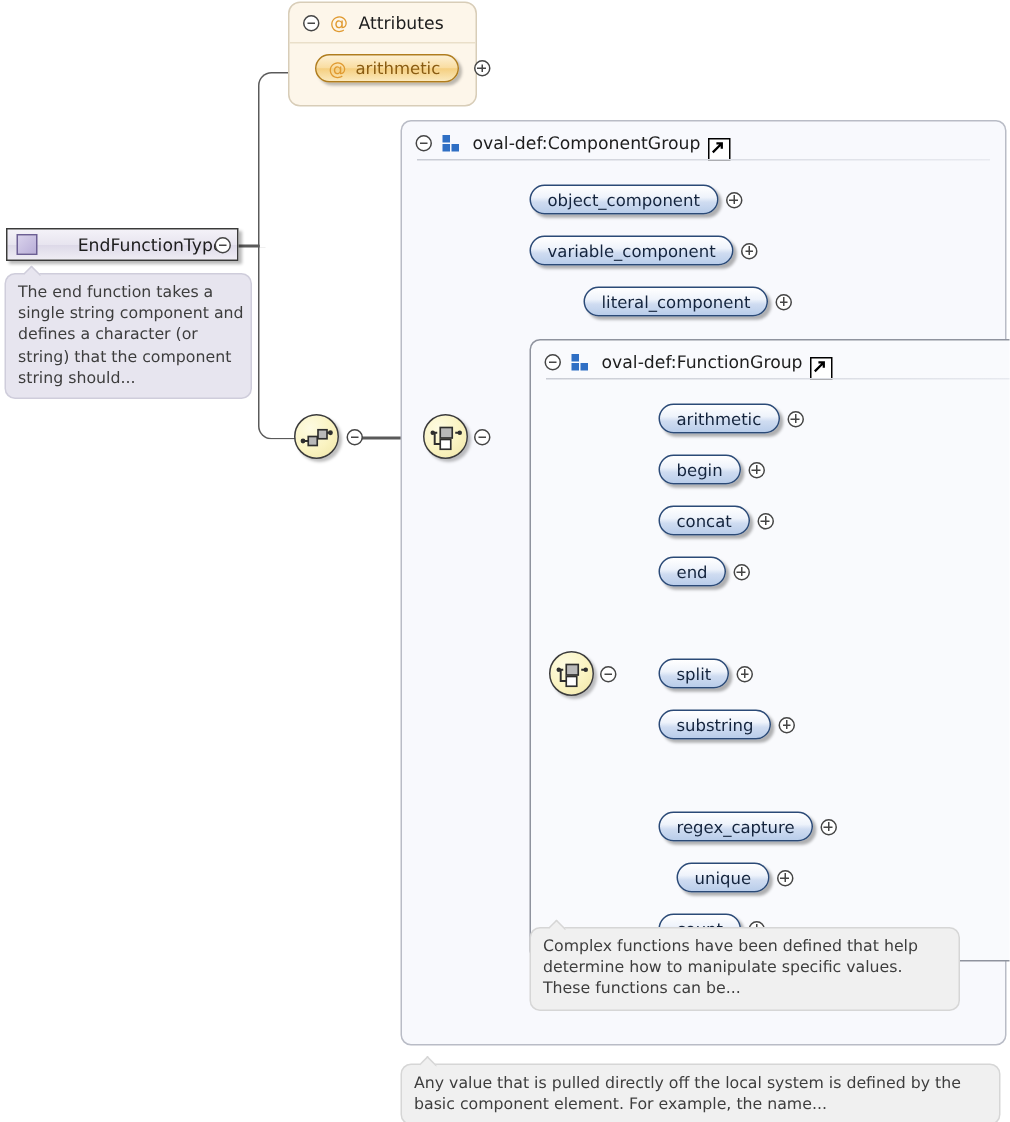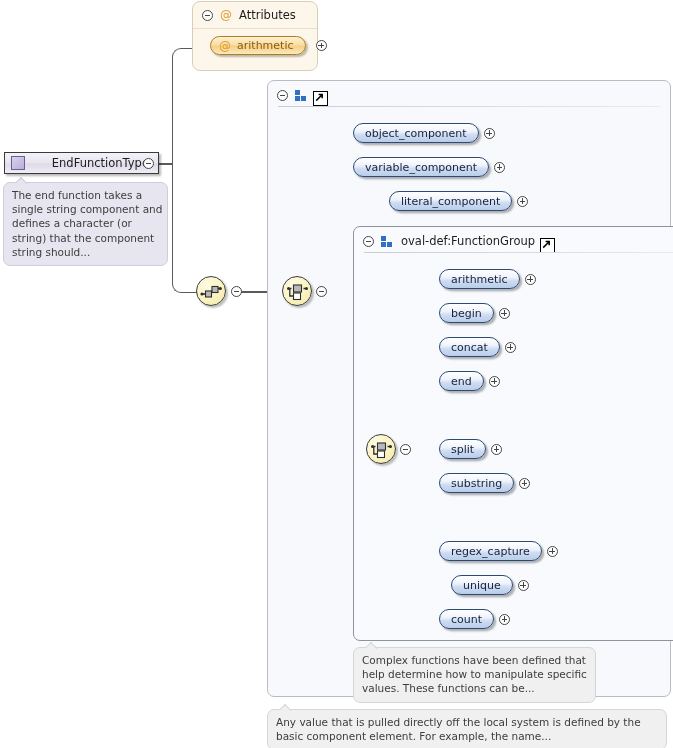--- a/index.html
+++ b/index.html
@@ -221,20 +221,21 @@
   </div>
 
   <div class="grouppanel" style="left:267px;top:80px;width:404px;height:617px;">
     <div class="ghdr">
       <span class="tog" style="position:relative;left:0;top:2px;flex:0 0 11px;"></span>
       <span class="gicon">
           <i class="a"></i>
           <i class="b"></i>
           <i class="c"></i>
         </span>
+      <span>oval-def:ComponentGroup</span>
       <span class="jump">
         <svg width="9" height="9" viewBox="0 0 9 9">
             <path d="M1.2 7.6 L6.6 2.2 M3.6 1.6 H7.2 V5.2" stroke="#000" stroke-width="1.5" fill="none"></path>
           </svg>
       </span>
       <span class="hdr-sep" style="top:25px;"></span>
     </div>
   </div>
 
   <div class="elem" style="left:353px;top:123px;text-align:right;">
@@ -298,21 +299,21 @@
   </div>
   <div class="elem" style="left:439px;top:575px;margin-left:12px;">
     <span class="pill">unique</span>
     <span class="tog plus inl"></span>
   </div>
   <div class="elem" style="left:439px;top:609px;">
     <span class="pill">count</span>
     <span class="tog plus inl"></span>
   </div>
 
-  <div class="note gry" style="left:353px;top:647px;width:243px;">
+  <div class="note gry" style="left:353px;top:618px;width:287px;">
     <span class="tip"></span>
     <span>Complex functions have been defined that help determine how to manipulate specific values. These functions can be...</span>
   </div>
 
   <div class="note gry" style="left:267px;top:709px;width:400px;">
     <span class="tip"></span>
     <span>Any value that is pulled directly off the local system is defined by the basic component element. For example, the name...</span>
   </div>
 
   <div class="comp" style="left:196px;top:276px;">

